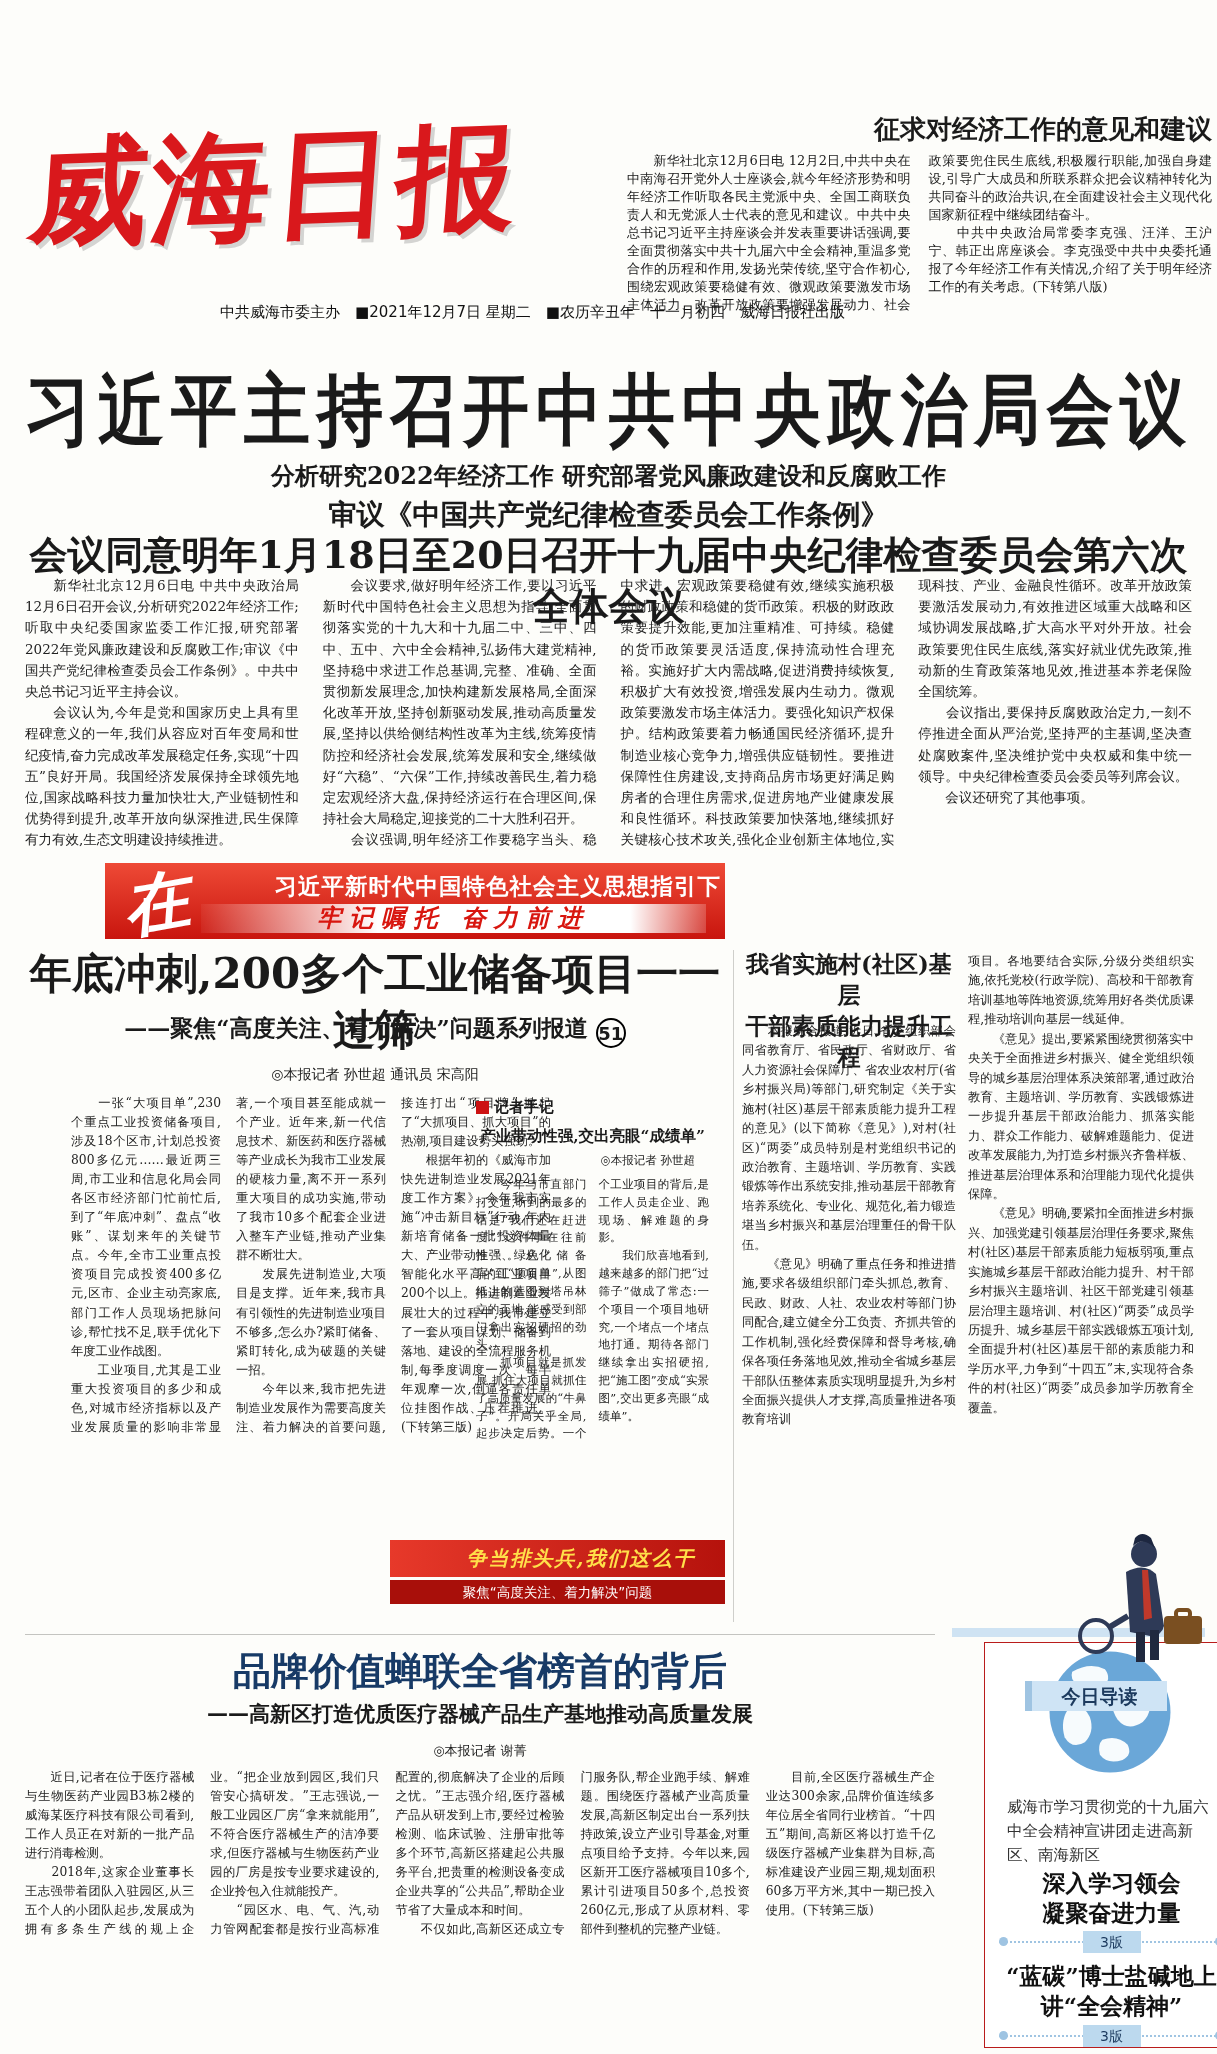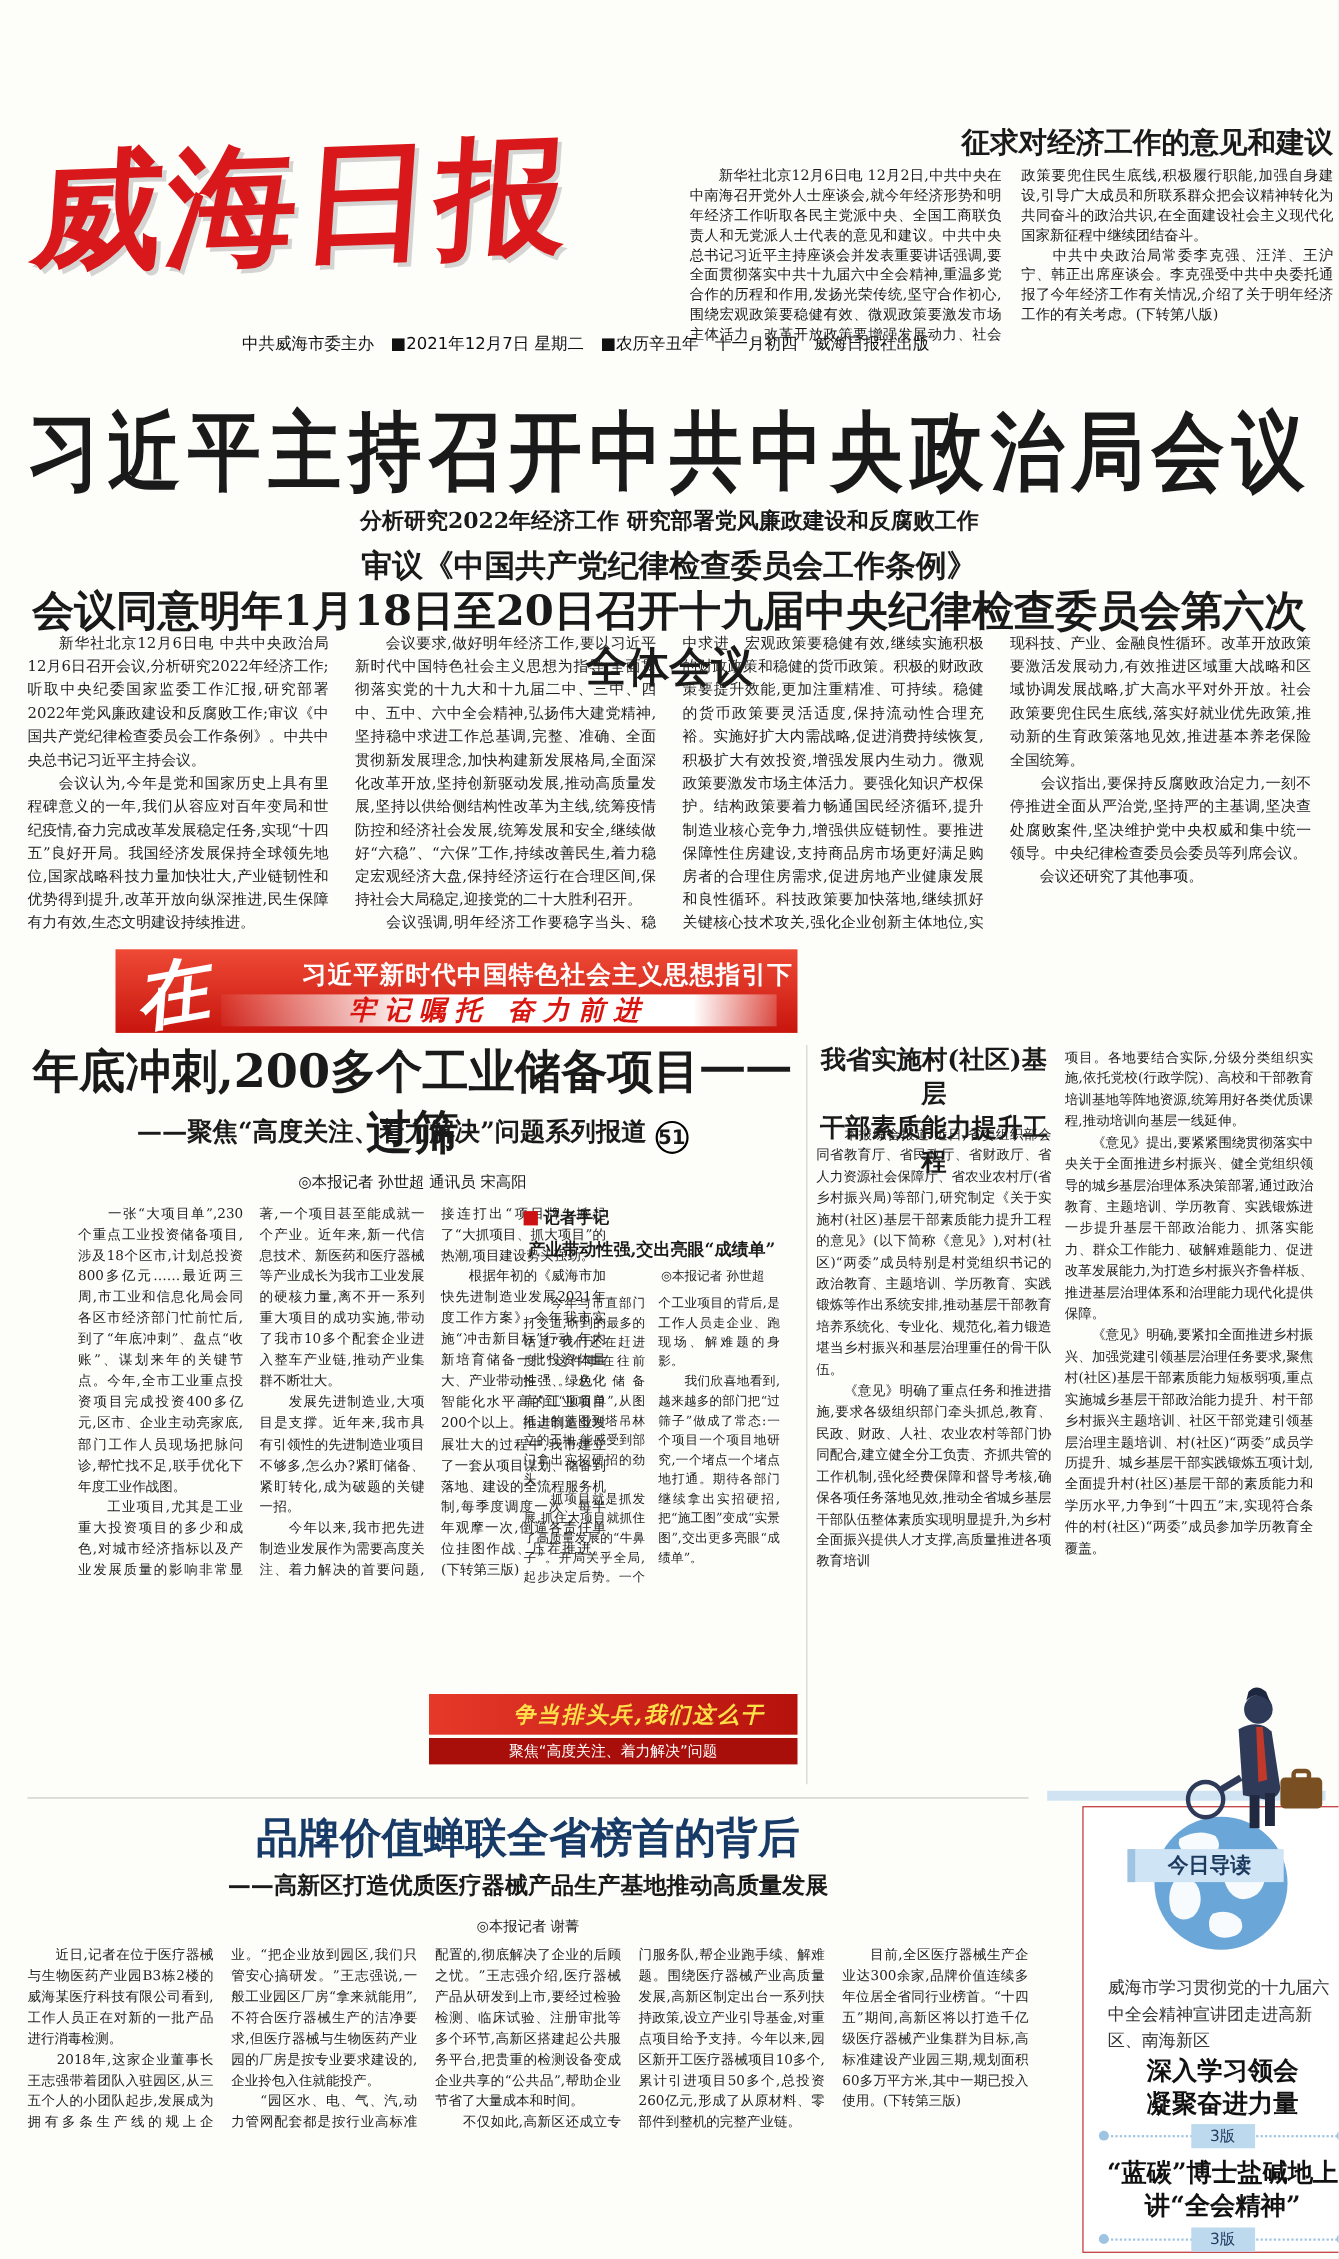--- a/index.html
+++ b/index.html
@@ -102,21 +102,21 @@
 <div id="page">
 
   <div class="abs masthead serif">威海日报</div>
   <div class="abs pub-line sans">中共威海市委主办　■2021年12月7日 星期二　■农历辛丑年　十一月初四　威海日报社出版</div>
 
   <div class="abs tr-art-sub sans">征求对经济工作的意见和建议</div>
   <div class="abs tr-art-body just pre serif">　　新华社北京12月6日电 12月2日,中共中央在中南海召开党外人士座谈会,就今年经济形势和明年经济工作听取各民主党派中央、全国工商联负责人和无党派人士代表的意见和建议。中共中央总书记习近平主持座谈会并发表重要讲话强调,要全面贯彻落实中共十九届六中全会精神,重温多党合作的历程和作用,发扬光荣传统,坚守合作初心,围绕宏观政策要稳健有效、微观政策要激发市场主体活力、改革开放政策要增强发展动力、社会政策要兜住民生底线,积极履行职能,加强自身建设,引导广大成员和所联系群众把会议精神转化为共同奋斗的政治共识,在全面建设社会主义现代化国家新征程中继续团结奋斗。
 　　中共中央政治局常委李克强、汪洋、王沪宁、韩正出席座谈会。李克强受中共中央委托通报了今年经济工作有关情况,介绍了关于明年经济工作的有关考虑。(下转第八版)</div>
 
   <div class="abs pb-h1 center serif">习近平主持召开中共中央政治局会议</div>
-  <div class="abs pb-sub center serif" style="top:460px; font-size:20px;">分析研究2022年经济工作 研究部署党风廉政建设和反腐败工作</div>
+  <div class="abs pb-sub center serif" style="top:460px; font-size:24px;">分析研究2022年经济工作 研究部署党风廉政建设和反腐败工作</div>
   <div class="abs pb-sub center serif" style="top:496px; font-size:28px;">审议《中国共产党纪律检查委员会工作条例》</div>
   <div class="abs pb-sub center serif" style="top:530px; font-size:38px;">会议同意明年1月18日至20日召开十九届中央纪律检查委员会第六次全体会议</div>
   <div class="abs pb-body just pre serif">　　新华社北京12月6日电 中共中央政治局12月6日召开会议,分析研究2022年经济工作;听取中央纪委国家监委工作汇报,研究部署2022年党风廉政建设和反腐败工作;审议《中国共产党纪律检查委员会工作条例》。中共中央总书记习近平主持会议。
 　　会议认为,今年是党和国家历史上具有里程碑意义的一年,我们从容应对百年变局和世纪疫情,奋力完成改革发展稳定任务,实现“十四五”良好开局。我国经济发展保持全球领先地位,国家战略科技力量加快壮大,产业链韧性和优势得到提升,改革开放向纵深推进,民生保障有力有效,生态文明建设持续推进。
 　　会议要求,做好明年经济工作,要以习近平新时代中国特色社会主义思想为指导,全面贯彻落实党的十九大和十九届二中、三中、四中、五中、六中全会精神,弘扬伟大建党精神,坚持稳中求进工作总基调,完整、准确、全面贯彻新发展理念,加快构建新发展格局,全面深化改革开放,坚持创新驱动发展,推动高质量发展,坚持以供给侧结构性改革为主线,统筹疫情防控和经济社会发展,统筹发展和安全,继续做好“六稳”、“六保”工作,持续改善民生,着力稳定宏观经济大盘,保持经济运行在合理区间,保持社会大局稳定,迎接党的二十大胜利召开。
 　　会议强调,明年经济工作要稳字当头、稳中求进。宏观政策要稳健有效,继续实施积极的财政政策和稳健的货币政策。积极的财政政策要提升效能,更加注重精准、可持续。稳健的货币政策要灵活适度,保持流动性合理充裕。实施好扩大内需战略,促进消费持续恢复,积极扩大有效投资,增强发展内生动力。微观政策要激发市场主体活力。要强化知识产权保护。结构政策要着力畅通国民经济循环,提升制造业核心竞争力,增强供应链韧性。要推进保障性住房建设,支持商品房市场更好满足购房者的合理住房需求,促进房地产业健康发展和良性循环。科技政策要加快落地,继续抓好关键核心技术攻关,强化企业创新主体地位,实现科技、产业、金融良性循环。改革开放政策要激活发展动力,有效推进区域重大战略和区域协调发展战略,扩大高水平对外开放。社会政策要兜住民生底线,落实好就业优先政策,推动新的生育政策落地见效,推进基本养老保险全国统筹。
 　　会议指出,要保持反腐败政治定力,一刻不停推进全面从严治党,坚持严的主基调,坚决查处腐败案件,坚决维护党中央权威和集中统一领导。中央纪律检查委员会委员等列席会议。
 　　会议还研究了其他事项。</div>
 
   <div class="abs banner">

